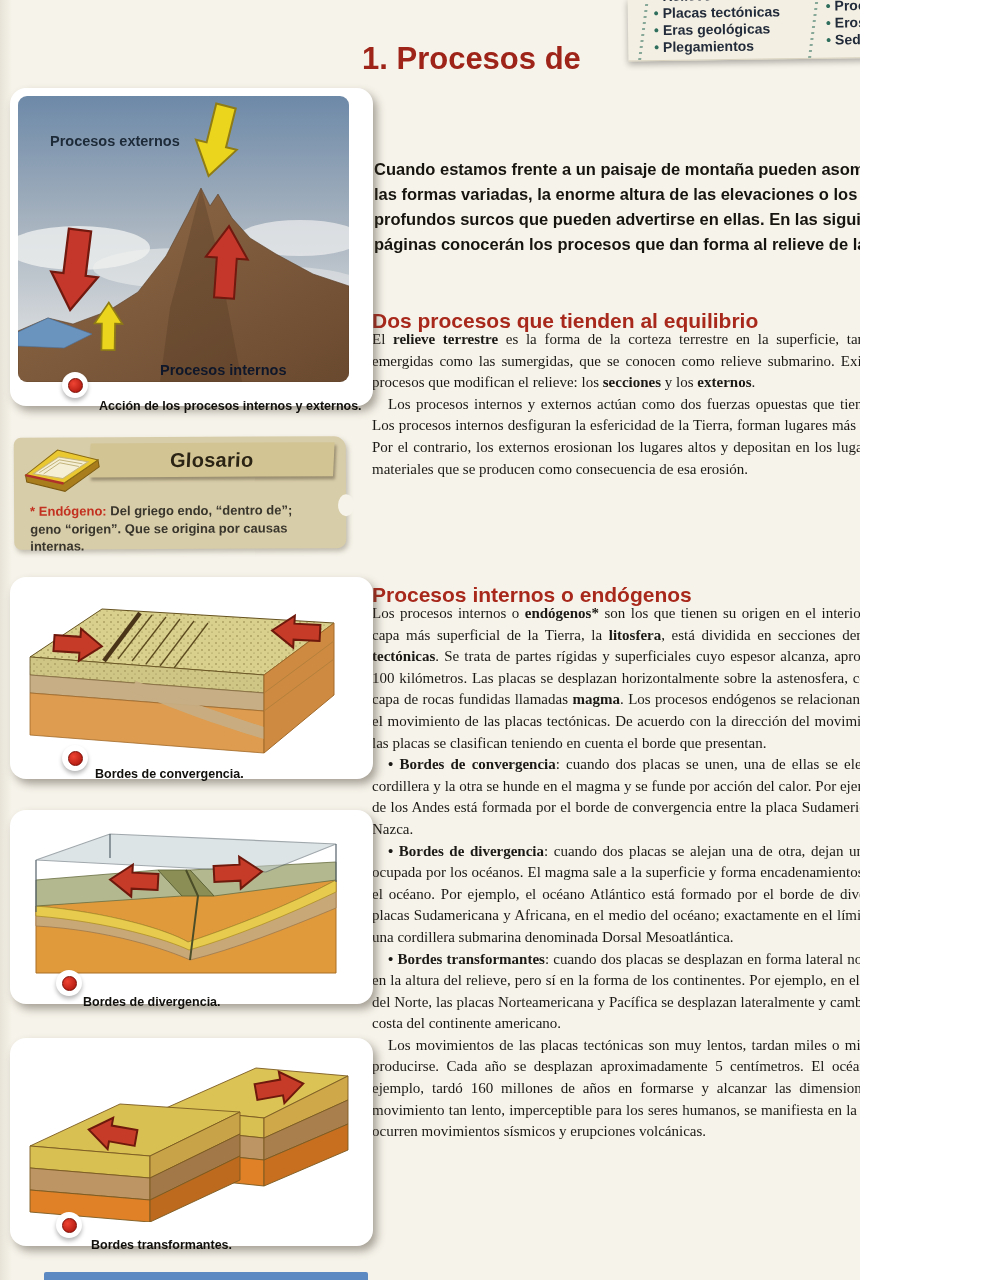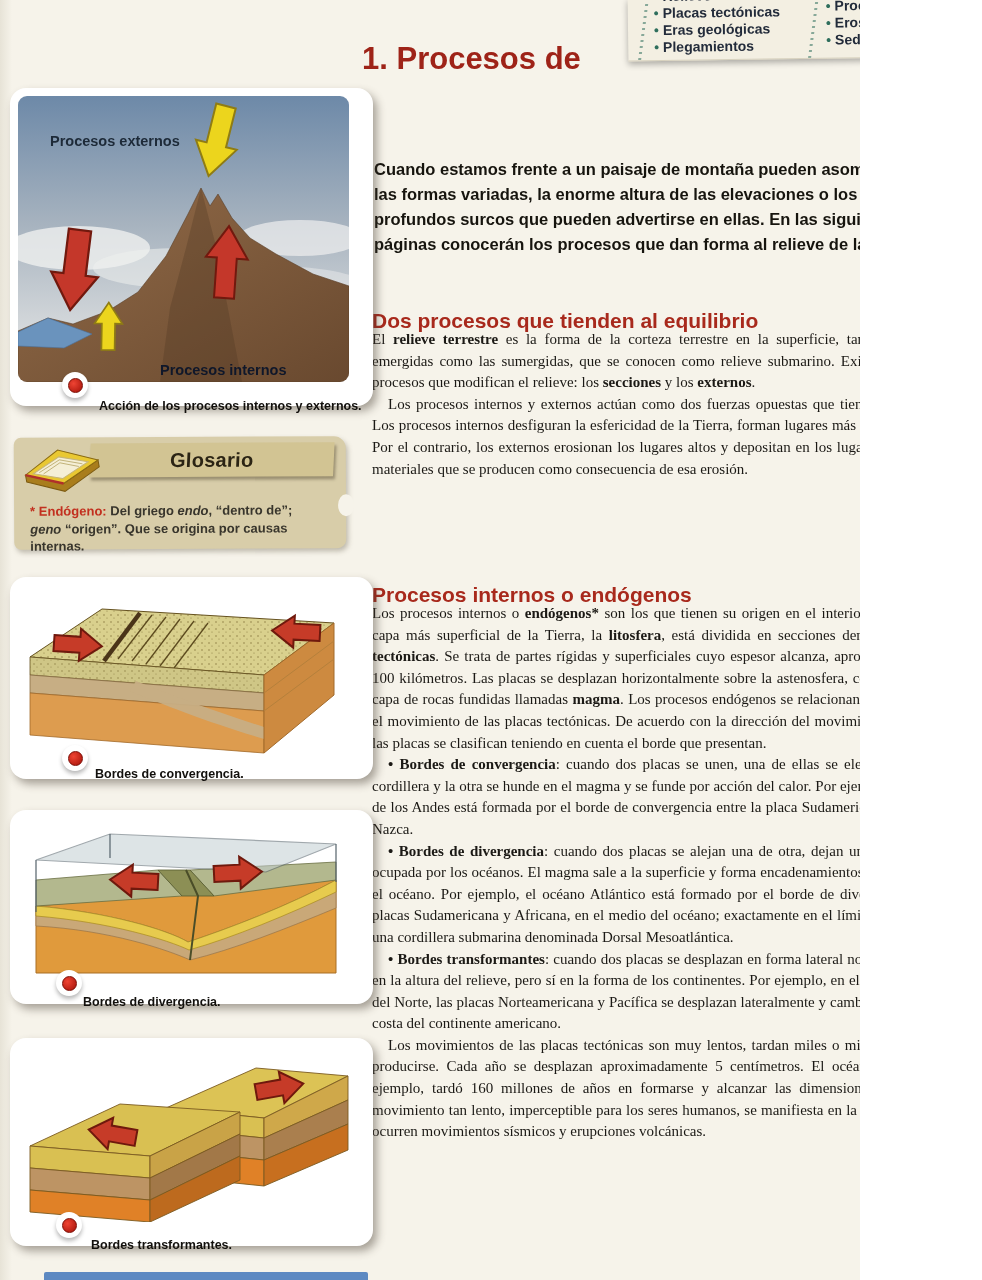--- a/index.html
+++ b/index.html
@@ -45,21 +45,21 @@
   .page-title{position:absolute;left:362px;top:40px;width:420px;
         font:700 31px/38px "Liberation Sans",sans-serif;color:#9e2318;}
   .page-title .l2{padding-left:36px;}
   .intro{position:absolute;left:374px;top:140px;width:554px;
         font:700 16.5px/25px "Liberation Sans",sans-serif;color:#16140e;}
   .sec-heading{position:absolute;font:700 21px/26px "Liberation Sans",sans-serif;color:#a8291c;}
   .bodycol{position:absolute;left:372px;width:596px;}
   .bodyp{font:15px/21.6px "Liberation Serif",serif;text-align:justify;color:#1b1915;margin:0;}
   .ind{text-indent:16px;}
   .b{font-weight:700;}
-  .i{font-style:italic;text-align:center;}
+  .i{text-align:center;}
   .red{color:#c2301f;font-weight:700;}
   
   .bottom-strip{position:absolute;left:44px;top:1272px;width:324px;height:8px;
         background:#4d7dbe;border-radius:2px 2px 0 0;opacity:.9;}
 </style>
 </head>
 <body>
 
 <div class="page">
 

